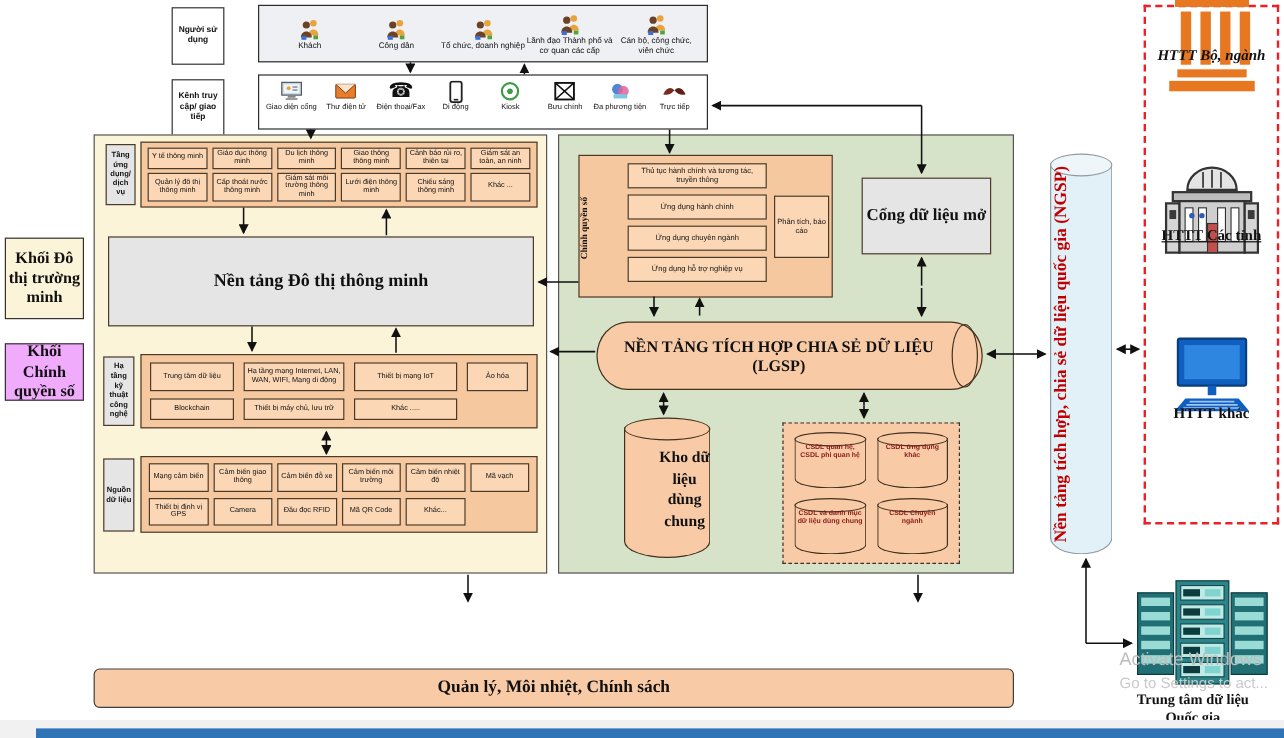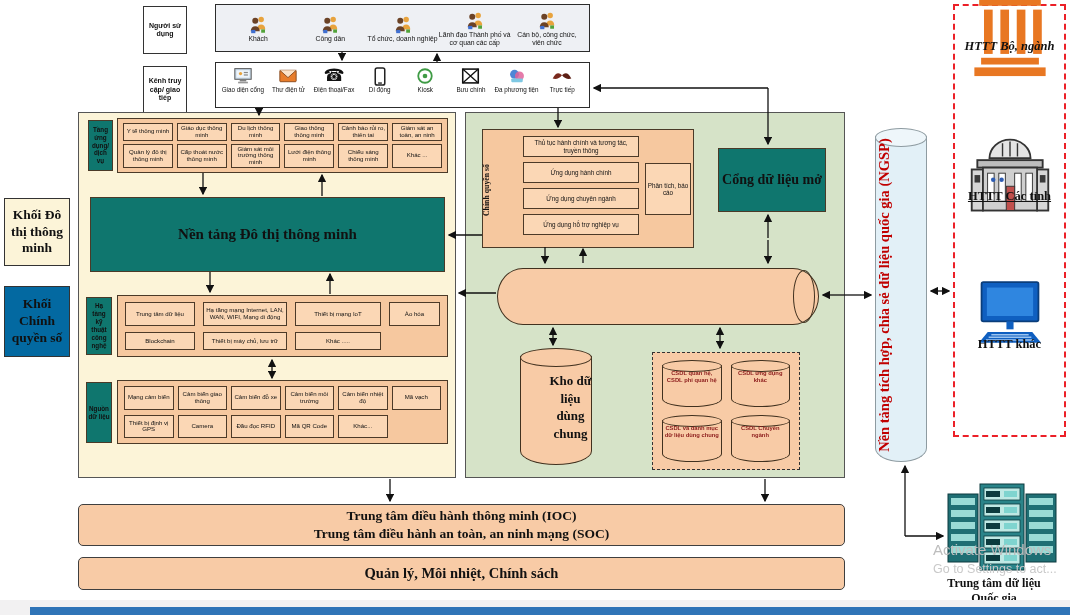--- a/index.html
+++ b/index.html
@@ -1,19 +1,19 @@
 <!DOCTYPE html>
 <html><head>
 <meta charset="utf-8">
 <style>
   html,body{margin:0;padding:0;background:#fff;}
   #canvas{position:relative;width:1070px;height:615px;background:#fff;overflow:hidden;
           font-family:"Liberation Sans",sans-serif;color:#111;}
   .abs{position:absolute;box-sizing:border-box;}
-  .bx{border:1.2px solid #4a3a28;background:#0f766e;box-sizing:border-box;}
+  .bx{border:1.2px solid #4a3a28;background:#e5e5e5;box-sizing:border-box;}
   .serif{font-family:"Liberation Serif",serif;}
   .ctr{display:flex;align-items:center;justify-content:center;text-align:center;}
   
   .rail-lbl{left:143px;width:44px;height:48px;border:1.2px solid #333;background:#fff;
             font-size:7px;font-weight:bold;line-height:1.2;padding:2px;}
   #users-bar{left:215px;top:4px;width:375px;height:48px;background:#eef0f4;border:1.2px solid #2c2c2c;
              display:flex;align-items:center;justify-content:space-between;padding:2px 6px;}
   .ubar-item{display:flex;flex-direction:column;align-items:center;text-align:center;
              font-size:6.8px;line-height:1.15;gap:1px;flex:1;}
   #channels-bar{left:215px;top:62px;width:375px;height:46px;background:#fff;border:1.2px solid #2c2c2c;
@@ -229,22 +229,22 @@
         <span class="icn">
           <svg width="22" height="16" viewBox="0 0 26 18">
             <path d="M2 12 Q7 2 13 8 Q8 14 2 12 Z" fill="#7a2a1d"></path>
             <path d="M24 12 Q19 2 13 8 Q18 14 24 12 Z" fill="#5c1f14"></path>
           </svg>
         </span>
         <span>Trực tiếp</span>
       </div>
     </div>
 
-  <div class="abs side-key serif ctr" style="top:198px;height:68px;background:#fcf4d8">Khối Đô thị thông minh</div>
-  <div class="abs side-key serif ctr" style="top:286px;height:71px;background:#0369a1">Khối Chính quyền số</div>
+  <div class="abs side-key serif ctr" style="top:198px;height:68px;background:#fcf4d8">Khối Đô thị trường minh</div>
+  <div class="abs side-key serif ctr" style="top:286px;height:48px;background:#f0abfc">Khối Chính quyền số</div>
 
   <div class="abs" id="yellow-block"></div>
   <div class="abs bx layer-lbl ctr" style="left:88px;top:120px;width:25px;height:51px">Tầng ứng dụng/ dịch vụ</div>
   <div class="abs grid-cont" id="app-grid" style="left:117px;top:118px;width:331px;height:55px;display:grid;grid-template-columns:repeat(6,1fr);gap:3px 4px;padding:4px 5px">
       <div class="sbox">Y tế thông minh</div>
       <div class="sbox">Giáo dục thông minh</div>
       <div class="sbox">Du lịch thông minh</div>
       <div class="sbox">Giao thông thông minh</div>
       <div class="sbox">Cảnh báo rủi ro, thiên tai</div>
       <div class="sbox">Giám sát an toàn, an ninh</div>
@@ -291,20 +291,21 @@
         <div class="gov-app">Ứng dụng hành chính</div>
         <div class="gov-app">Ứng dụng chuyên ngành</div>
         <div class="gov-app">Ứng dụng hỗ trợ nghiệp vụ</div>
       </div>
     <div id="gov-side" class="ctr">Phân tích, báo cáo</div>
   </div>
   <div class="abs bx serif ctr" id="open-data-box">Cổng dữ liệu mở</div>
 
   <div class="abs serif ctr" id="lgsp">
     <span class="hcap"></span>
+    <span style="position:relative;z-index:1;padding:0 10px">NỀN TẢNG TÍCH HỢP CHIA SẺ DỮ LIỆU (LGSP)</span>
   </div>
 
   <div class="abs cylv" id="kho">
     <div class="body"></div>
     <div class="top"></div>
     <div class="txt serif">Kho dữ liệu dùng chung</div>
   </div>
 
   <div class="abs" id="csdl-box">
       <div class="cyls">
@@ -424,24 +425,20 @@
             <rect x="58" y="25" width="13" height="6"></rect>
             <rect x="58" y="41" width="13" height="6"></rect>
             <rect x="58" y="57" width="13" height="6"></rect>
             <rect x="58" y="73" width="13" height="6"></rect>
           </g>
         </svg>
       </span>
     <div class="ext-lbl serif" style="width:96px;margin-top:2px">Trung tâm dữ liệu Quốc gia</div>
   </div>
 
-  <div class="abs bbar serif" id="ioc-bar">
-    <div>Trung tâm điều hành thông minh (IOC)</div>
-    <div>Trung tâm điều hành an toàn, an ninh mạng (SOC)</div>
-  </div>
   <div class="abs bbar serif" id="policy-bar">
     <div>Quản lý, Môi nhiệt, Chính sách</div>
   </div>
 
   <div class="abs" id="wm1">Activate Windows</div>
   <div class="abs" id="wm2">Go to Settings to act...</div>
   <div class="abs" id="bottom-gray"></div>
   <div class="abs" id="bottom-blue"></div>
 
   <svg id="arrows" width="1070" height="615">

